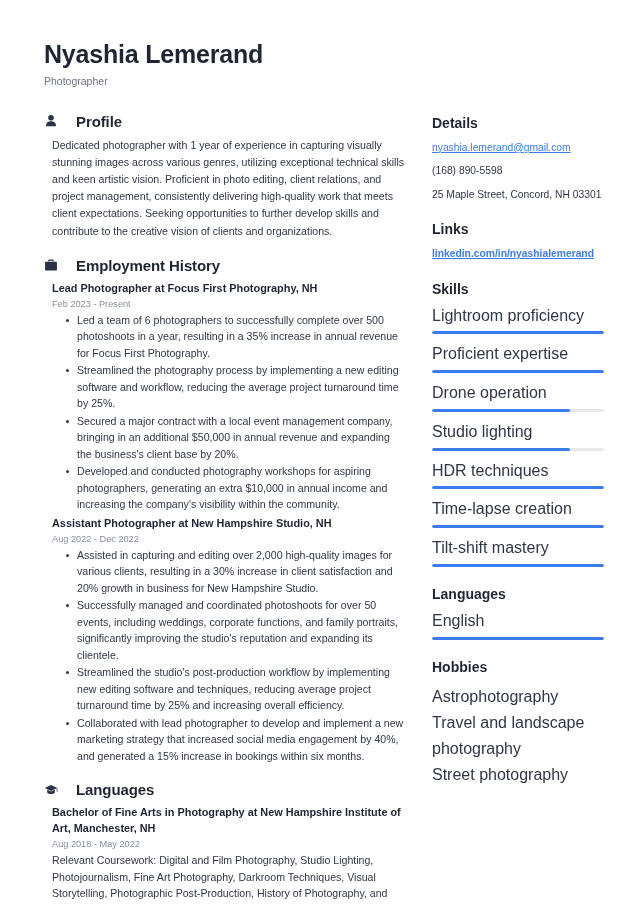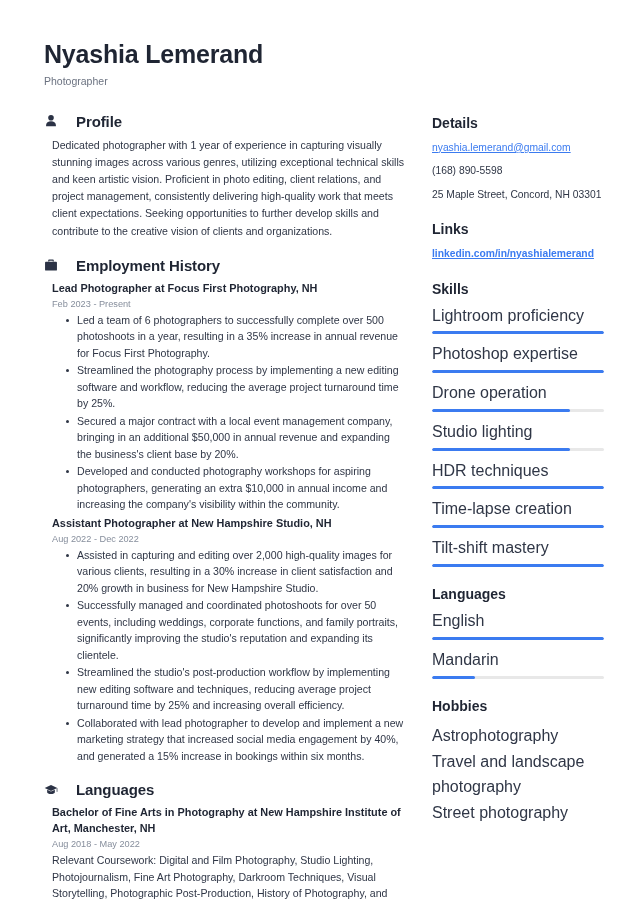--- a/index.html
+++ b/index.html
@@ -286,21 +286,21 @@
         <div class="side-title">Skills</div>
 
         <div class="meter">
           <div class="meter-label">Lightroom proficiency</div>
           <div class="meter-track" style="background: rgb(232, 232, 232);">
             <div class="meter-fill" style="width: 100%; background: rgb(59, 123, 240);"></div>
           </div>
         </div>
 
         <div class="meter">
-          <div class="meter-label">Photoshop expertise</div>
+          <div class="meter-label">Proficient expertise</div>
           <div class="meter-track" style="background: rgb(232, 232, 232);">
             <div class="meter-fill" style="width: 100%; background: rgb(59, 123, 240);"></div>
           </div>
         </div>
 
         <div class="meter">
           <div class="meter-label">Drone operation</div>
           <div class="meter-track" style="background: rgb(232, 232, 232);">
             <div class="meter-fill" style="width: 80%; background: rgb(59, 123, 240);"></div>
           </div>
@@ -338,26 +338,20 @@
       <div class="side-block">
         <div class="side-title">Languages</div>
 
         <div class="meter">
           <div class="meter-label">English</div>
           <div class="meter-track" style="background: rgb(232, 232, 232);">
             <div class="meter-fill" style="width: 100%; background: rgb(59, 123, 240);"></div>
           </div>
         </div>
 
-        <div class="meter">
-          <div class="meter-label">Mandarin</div>
-          <div class="meter-track" style="background: rgb(232, 232, 232);">
-            <div class="meter-fill" style="width: 25%; background: rgb(59, 123, 240);"></div>
-          </div>
-        </div>
       </div>
 
       <div class="side-block">
         <div class="side-title">Hobbies</div>
         <div class="hobby-line">Astrophotography</div>
         <div class="hobby-line">Travel and landscape photography</div>
         <div class="hobby-line">Street photography</div>
       </div>
 
     </div>

